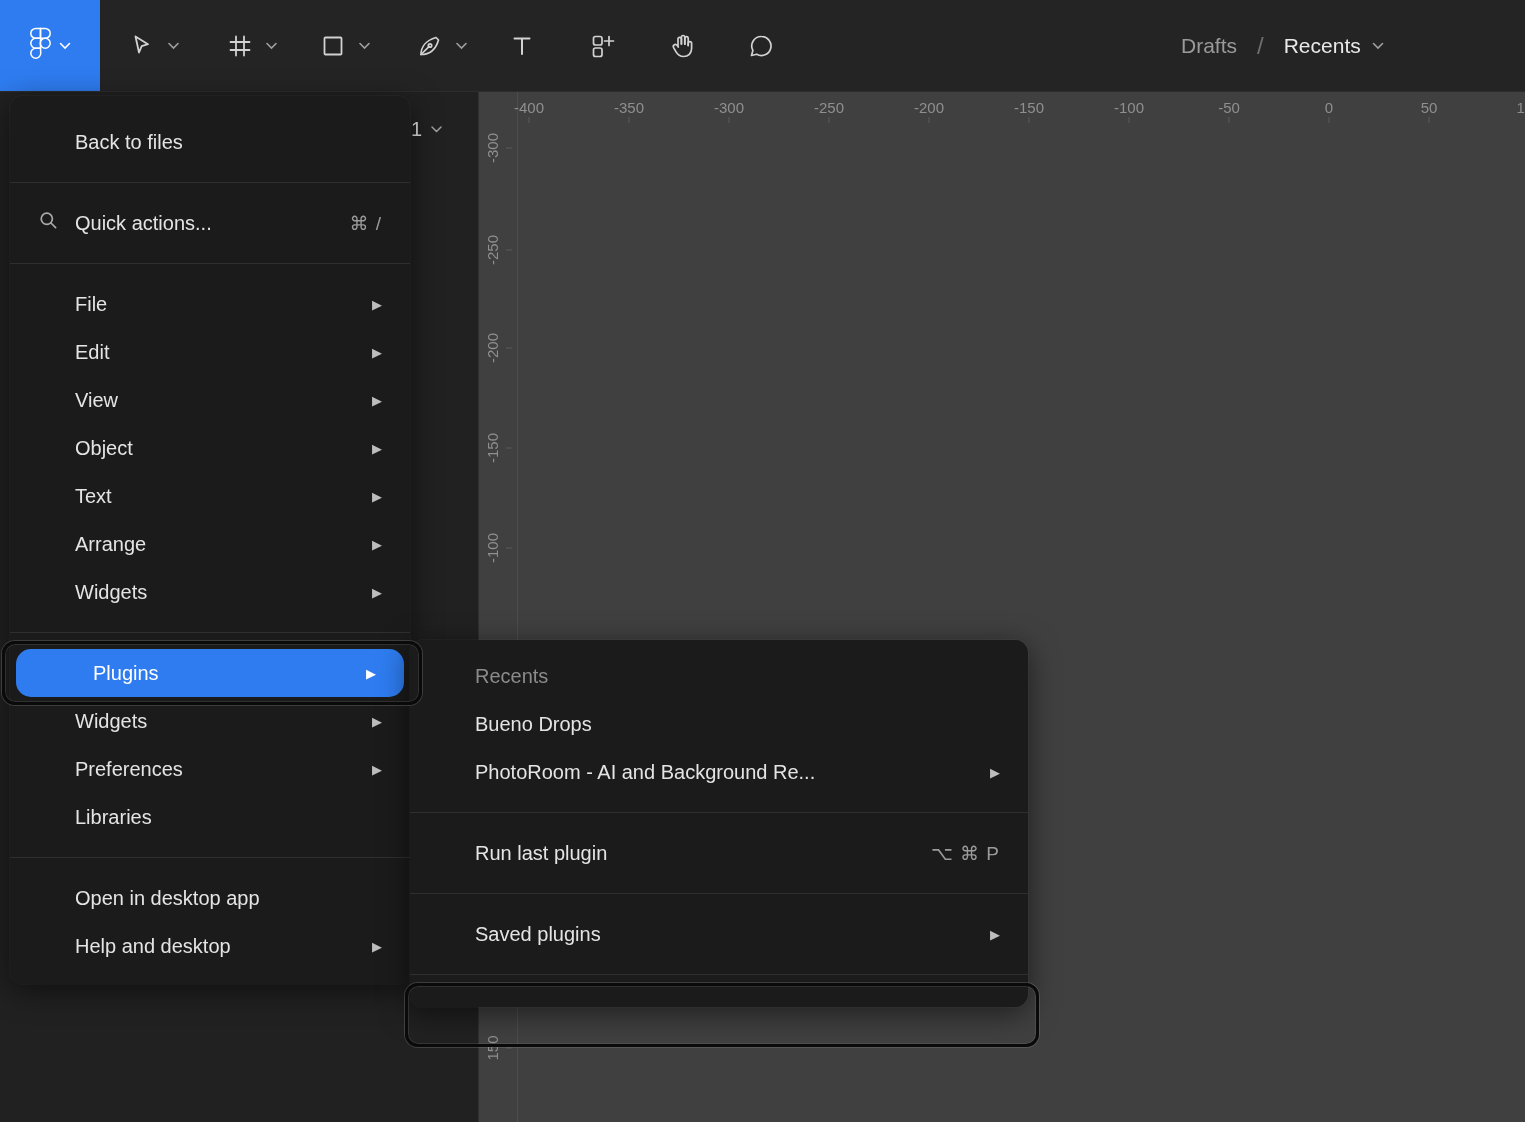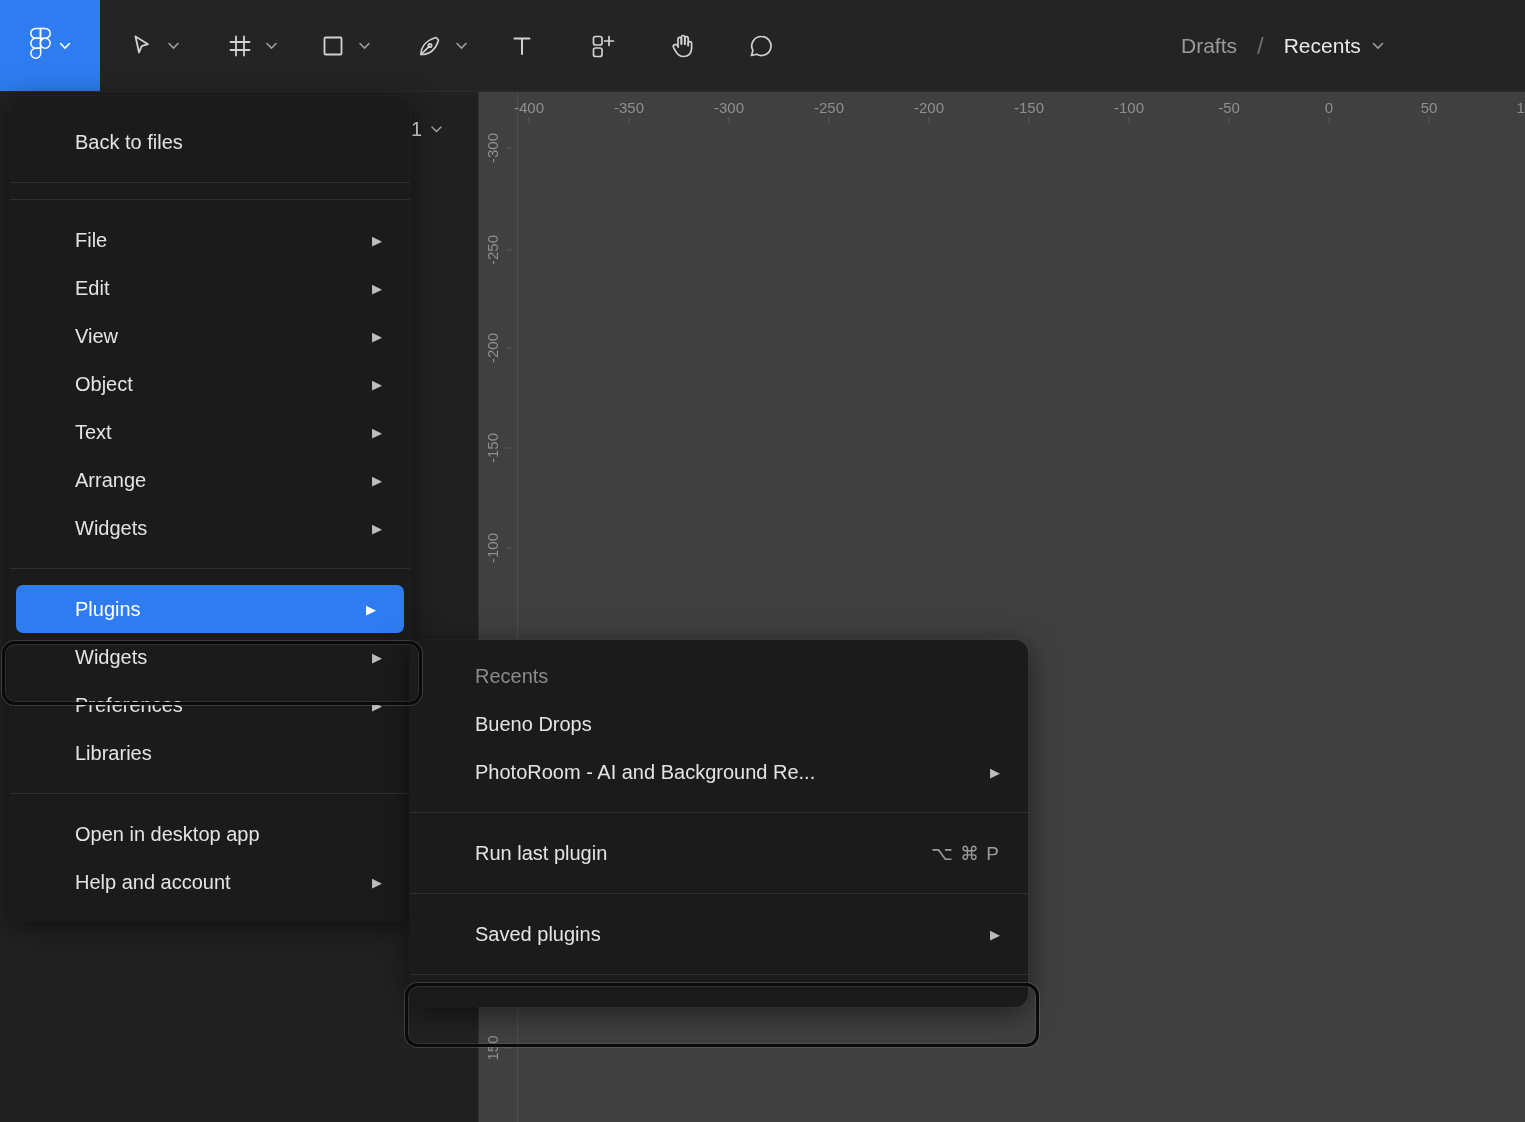--- a/index.html
+++ b/index.html
@@ -42,21 +42,21 @@
   }
   .submenu{
     position:absolute;left:410px;top:640px;width:618px;
     background:#1b1b1b;border-radius:13px;
     box-shadow:0 6px 30px rgba(0,0,0,0.55), 0 0 0 1px rgba(255,255,255,0.04);
     padding:12px 0 16px 0;z-index:20;box-sizing:border-box;
   }
   .mrow{height:48px;display:flex;align-items:center;padding:0 28px 0 65px;font-size:20px;color:#e4e4e4;position:relative;box-sizing:border-box;cursor:default;}
   .mrow .arrow{margin-left:auto;font-size:13px;color:#bdbdbd;}
   .mrow .shortcut{margin-left:auto;color:#9b9b9b;font-size:19px;letter-spacing:1px;}
-  .mrow.hl{background:var(--accent);border-radius:7px;margin:0 6px;padding-left:59px;color:#ffffff;}
+  .mrow.hl{background:var(--accent);border-radius:15px;margin:0 6px;padding-left:77px;color:#ffffff;}
   .mrow.hl .arrow{color:#ffffff;}
   .mrow.gray{color:#8b8b8b;}
   .msep{height:1px;background:rgba(255,255,255,0.09);margin:16px 0;}
   .search-ic{position:absolute;left:28px;top:50%;transform:translateY(-50%);}
 
   
   .ring{position:absolute;border:3px solid #0a0a0a;border-radius:13px;box-shadow:0 0 0 1px rgba(150,150,150,0.28), inset 0 0 0 1px rgba(150,150,150,0.18);z-index:40;pointer-events:none;box-sizing:border-box;}
   .ring-plugins{left:2px;top:641px;width:420px;height:64px;}
   .ring-manage{left:405px;top:983px;width:634px;height:64px;}
 </style>
@@ -236,20 +236,30 @@
   <div class="vtick" style="top:457px"></div>
   <div class="vtick" style="top:957px"></div>
 </div>
 
 <div class="menu">
   <div class="mrow">
     <span>Back to files</span>
   </div>
   <div class="msep"></div>
 
+  <div class="mrow">
+    <span class="search-ic">
+      <svg width="21" height="21" viewBox="0 0 21 21" fill="none" stroke="#a9a9a9" stroke-width="1.7" stroke-linecap="round">
+          <circle cx="8.8" cy="8.8" r="5.6"></circle>
+          <path d="M13 13l4.6 4.6"></path>
+        </svg>
+    </span>
+    <span>Quick actions...</span>
+    <span class="shortcut">⌘ /</span>
+  </div>
   <div class="msep"></div>
 
   <div class="mrow">
     <span>File</span>
     <span class="arrow">▶</span>
   </div>
   <div class="mrow">
     <span>Edit</span>
     <span class="arrow">▶</span>
   </div>
@@ -289,21 +299,21 @@
   </div>
   <div class="mrow">
     <span>Libraries</span>
   </div>
   <div class="msep"></div>
 
   <div class="mrow">
     <span>Open in desktop app</span>
   </div>
   <div class="mrow">
-    <span>Help and account</span>
+    <span>Help and desktop</span>
     <span class="arrow">▶</span>
   </div>
 </div>
 
 <div class="submenu">
   <div class="mrow gray">
     <span>Recents</span>
   </div>
   <div class="mrow">
     <span>Bueno Drops</span>

